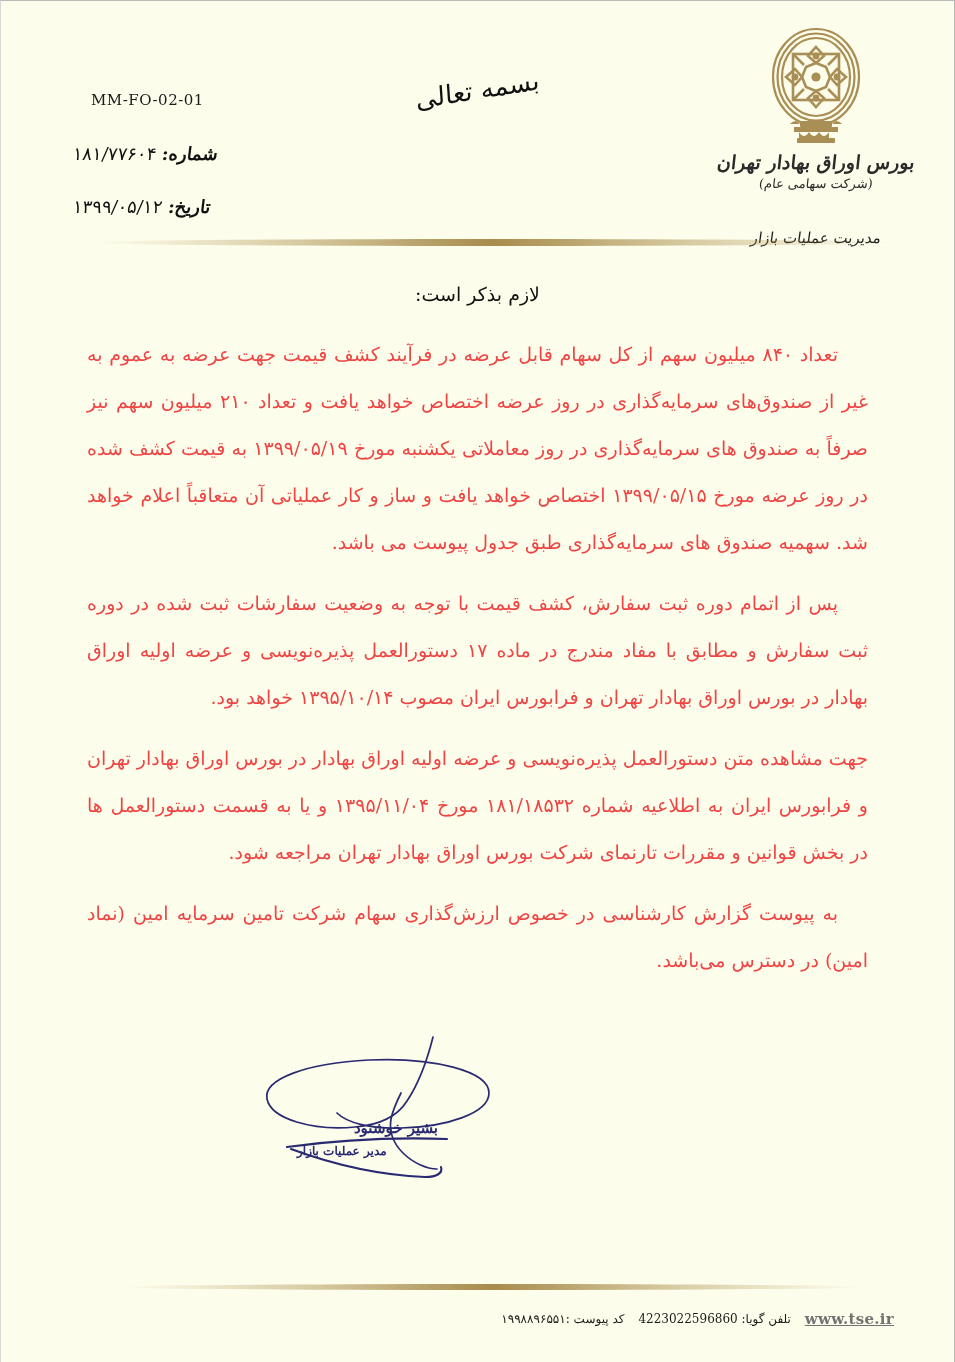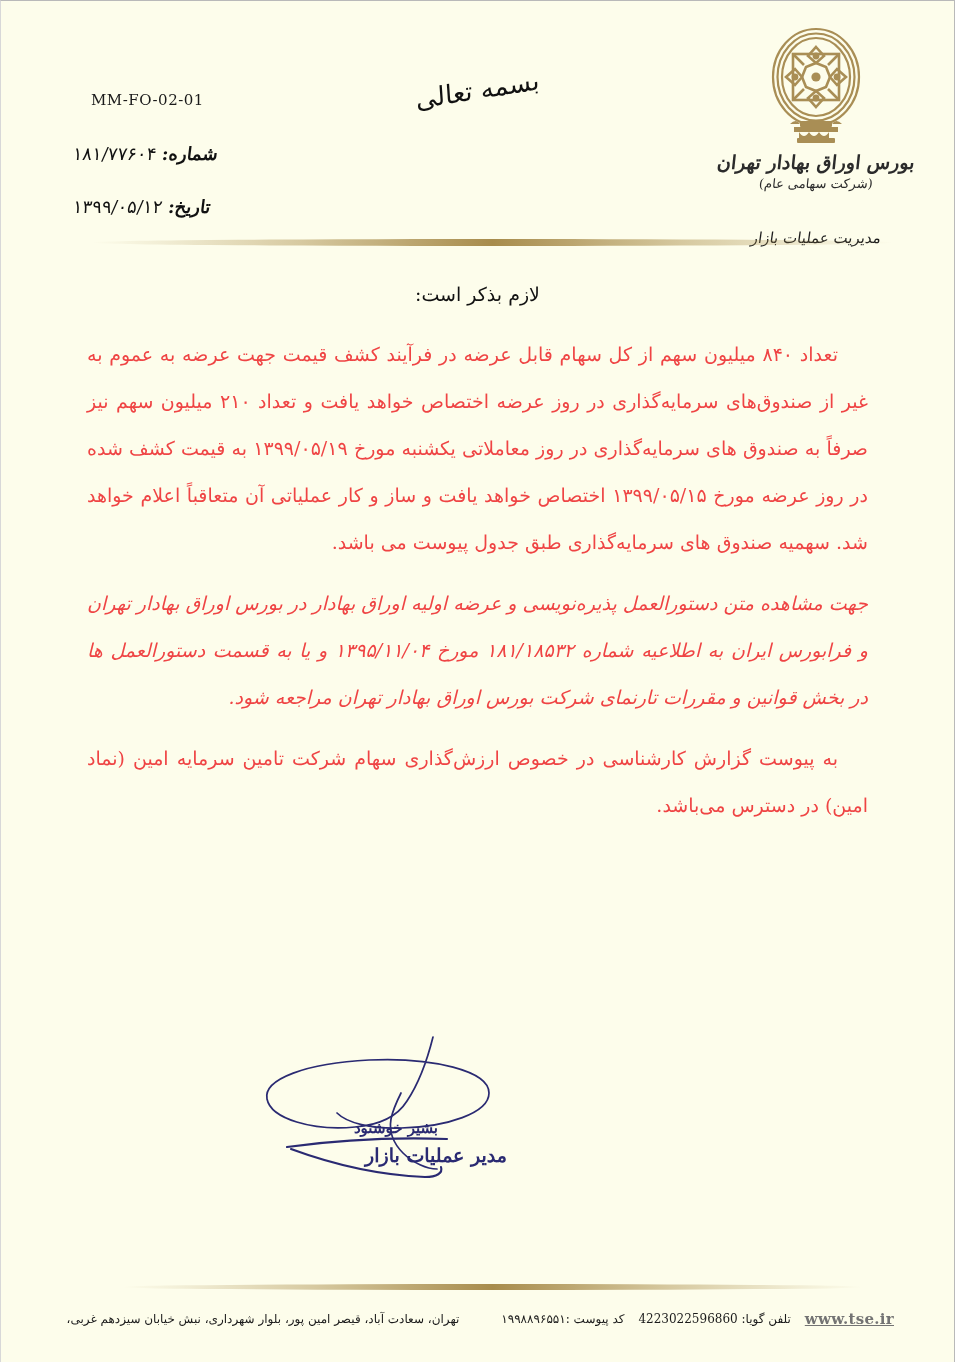--- a/index.html
+++ b/index.html
@@ -144,21 +144,21 @@
   .para {
     font-family: "DejaVu Serif", serif;
     font-size: 19px;
     line-height: 47px;
     color: #ef4444;
     text-align: justify;
     text-align-last: right;
     text-indent: 30px;
     margin: 0 0 14px 0;
   }
-  .para.noindent { text-indent: 0; font-style: italic; }
+  .para.noindent { text-indent: 0; }
 
   
   .signature-area {
     position: absolute;
     top: 1026px;
     right: 0;
     left: 0;
     height: 170px;
   }
   .sig-wrap {
@@ -179,23 +179,23 @@
     font-size: 15px;
     font-weight: 700;
     color: #2a2a72;
     letter-spacing: -0.5px;
   }
   .sig-title {
     position: absolute;
     top: 117px;
     left: 46px;
     width: 210px;
-    text-align: right;
-    font-family: "DejaVu Serif", serif;
-    font-size: 19px;
+    text-align: left;
+    font-family: "DejaVu Serif", serif;
+    font-size: 12px;
     font-weight: 700;
     color: #2a2a72;
     letter-spacing: -0.5px;
   }
 
   
   .footer {
     position: absolute;
     bottom: 28px;
     right: 60px;
@@ -281,20 +281,21 @@
         <span>۱۳۹۹/۰۵/۱۲</span>
       </div>
     </div>
 
     <div class="gold-rule top"></div>
   </div>
 
   <div class="body-area">
     <div class="intro-line">لازم بذکر است:</div>
     <p class="para">تعداد ۸۴۰ میلیون سهم از کل سهام قابل عرضه در فرآیند کشف قیمت جهت عرضه به عموم به غیر از صندوق‌های سرمایه‌گذاری در روز عرضه اختصاص خواهد یافت و تعداد ۲۱۰ میلیون سهم نیز صرفاً به صندوق های سرمایه‌گذاری در روز معاملاتی یکشنبه مورخ ۱۳۹۹/۰۵/۱۹ به قیمت کشف شده در روز عرضه مورخ ۱۳۹۹/۰۵/۱۵ اختصاص خواهد یافت و ساز و کار عملیاتی آن متعاقباً اعلام خواهد شد. سهمیه صندوق های سرمایه‌گذاری طبق جدول پیوست می باشد.</p>
+    <p class="para">پس از اتمام دوره ثبت سفارش، کشف قیمت با توجه به وضعیت سفارشات ثبت شده در دوره ثبت سفارش و مطابق با مفاد مندرج در ماده ۱۷ دستورالعمل پذیره‌نویسی و عرضه اولیه اوراق بهادار در بورس اوراق بهادار تهران و فرابورس ایران مصوب ۱۳۹۵/۱۰/۱۴ خواهد بود.</p>
     <p class="para noindent">جهت مشاهده متن دستورالعمل پذیره‌نویسی و عرضه اولیه اوراق بهادار در بورس اوراق بهادار تهران و فرابورس ایران به اطلاعیه شماره ۱۸۱/۱۸۵۳۲ مورخ ۱۳۹۵/۱۱/۰۴ و یا به قسمت دستورالعمل ها در بخش قوانین و مقررات تارنمای شرکت بورس اوراق بهادار تهران مراجعه شود.</p>
     <p class="para">به پیوست گزارش کارشناسی در خصوص ارزش‌گذاری سهام شرکت تامین سرمایه امین (نماد امین) در دسترس می‌باشد.</p>
   </div>
 
   <div class="signature-area">
     <div class="sig-wrap">
       <svg class="sig-svg" viewBox="0 0 300 170">
         <g fill="none" stroke="#2a2a72" stroke-width="1.7" stroke-linecap="round">
           <path d="M182 10 C 176 34, 168 56, 156 74
                    C 146 90, 128 98, 104 100
@@ -317,16 +318,15 @@
     </div>
   </div>
 
   <div class="gold-rule bottom"></div>
 
   <div class="footer">
     <a class="footer-link" href="#">www.tse.ir</a>
     <span class="footer-item">تلفن گویا: 4223022596860</span>
     <span class="footer-item">کد پیوست :۱۹۹۸۸۹۶۵۵۱</span>
     <span class="footer-sep"></span>
-    <span class="footer-address">تهران، سعادت آباد، قیصر امین پور، بلوار شهرداری، نبش خیابان سیزدهم غربی،</span>
   </div>
 
 </div>
 
 </body></html>

